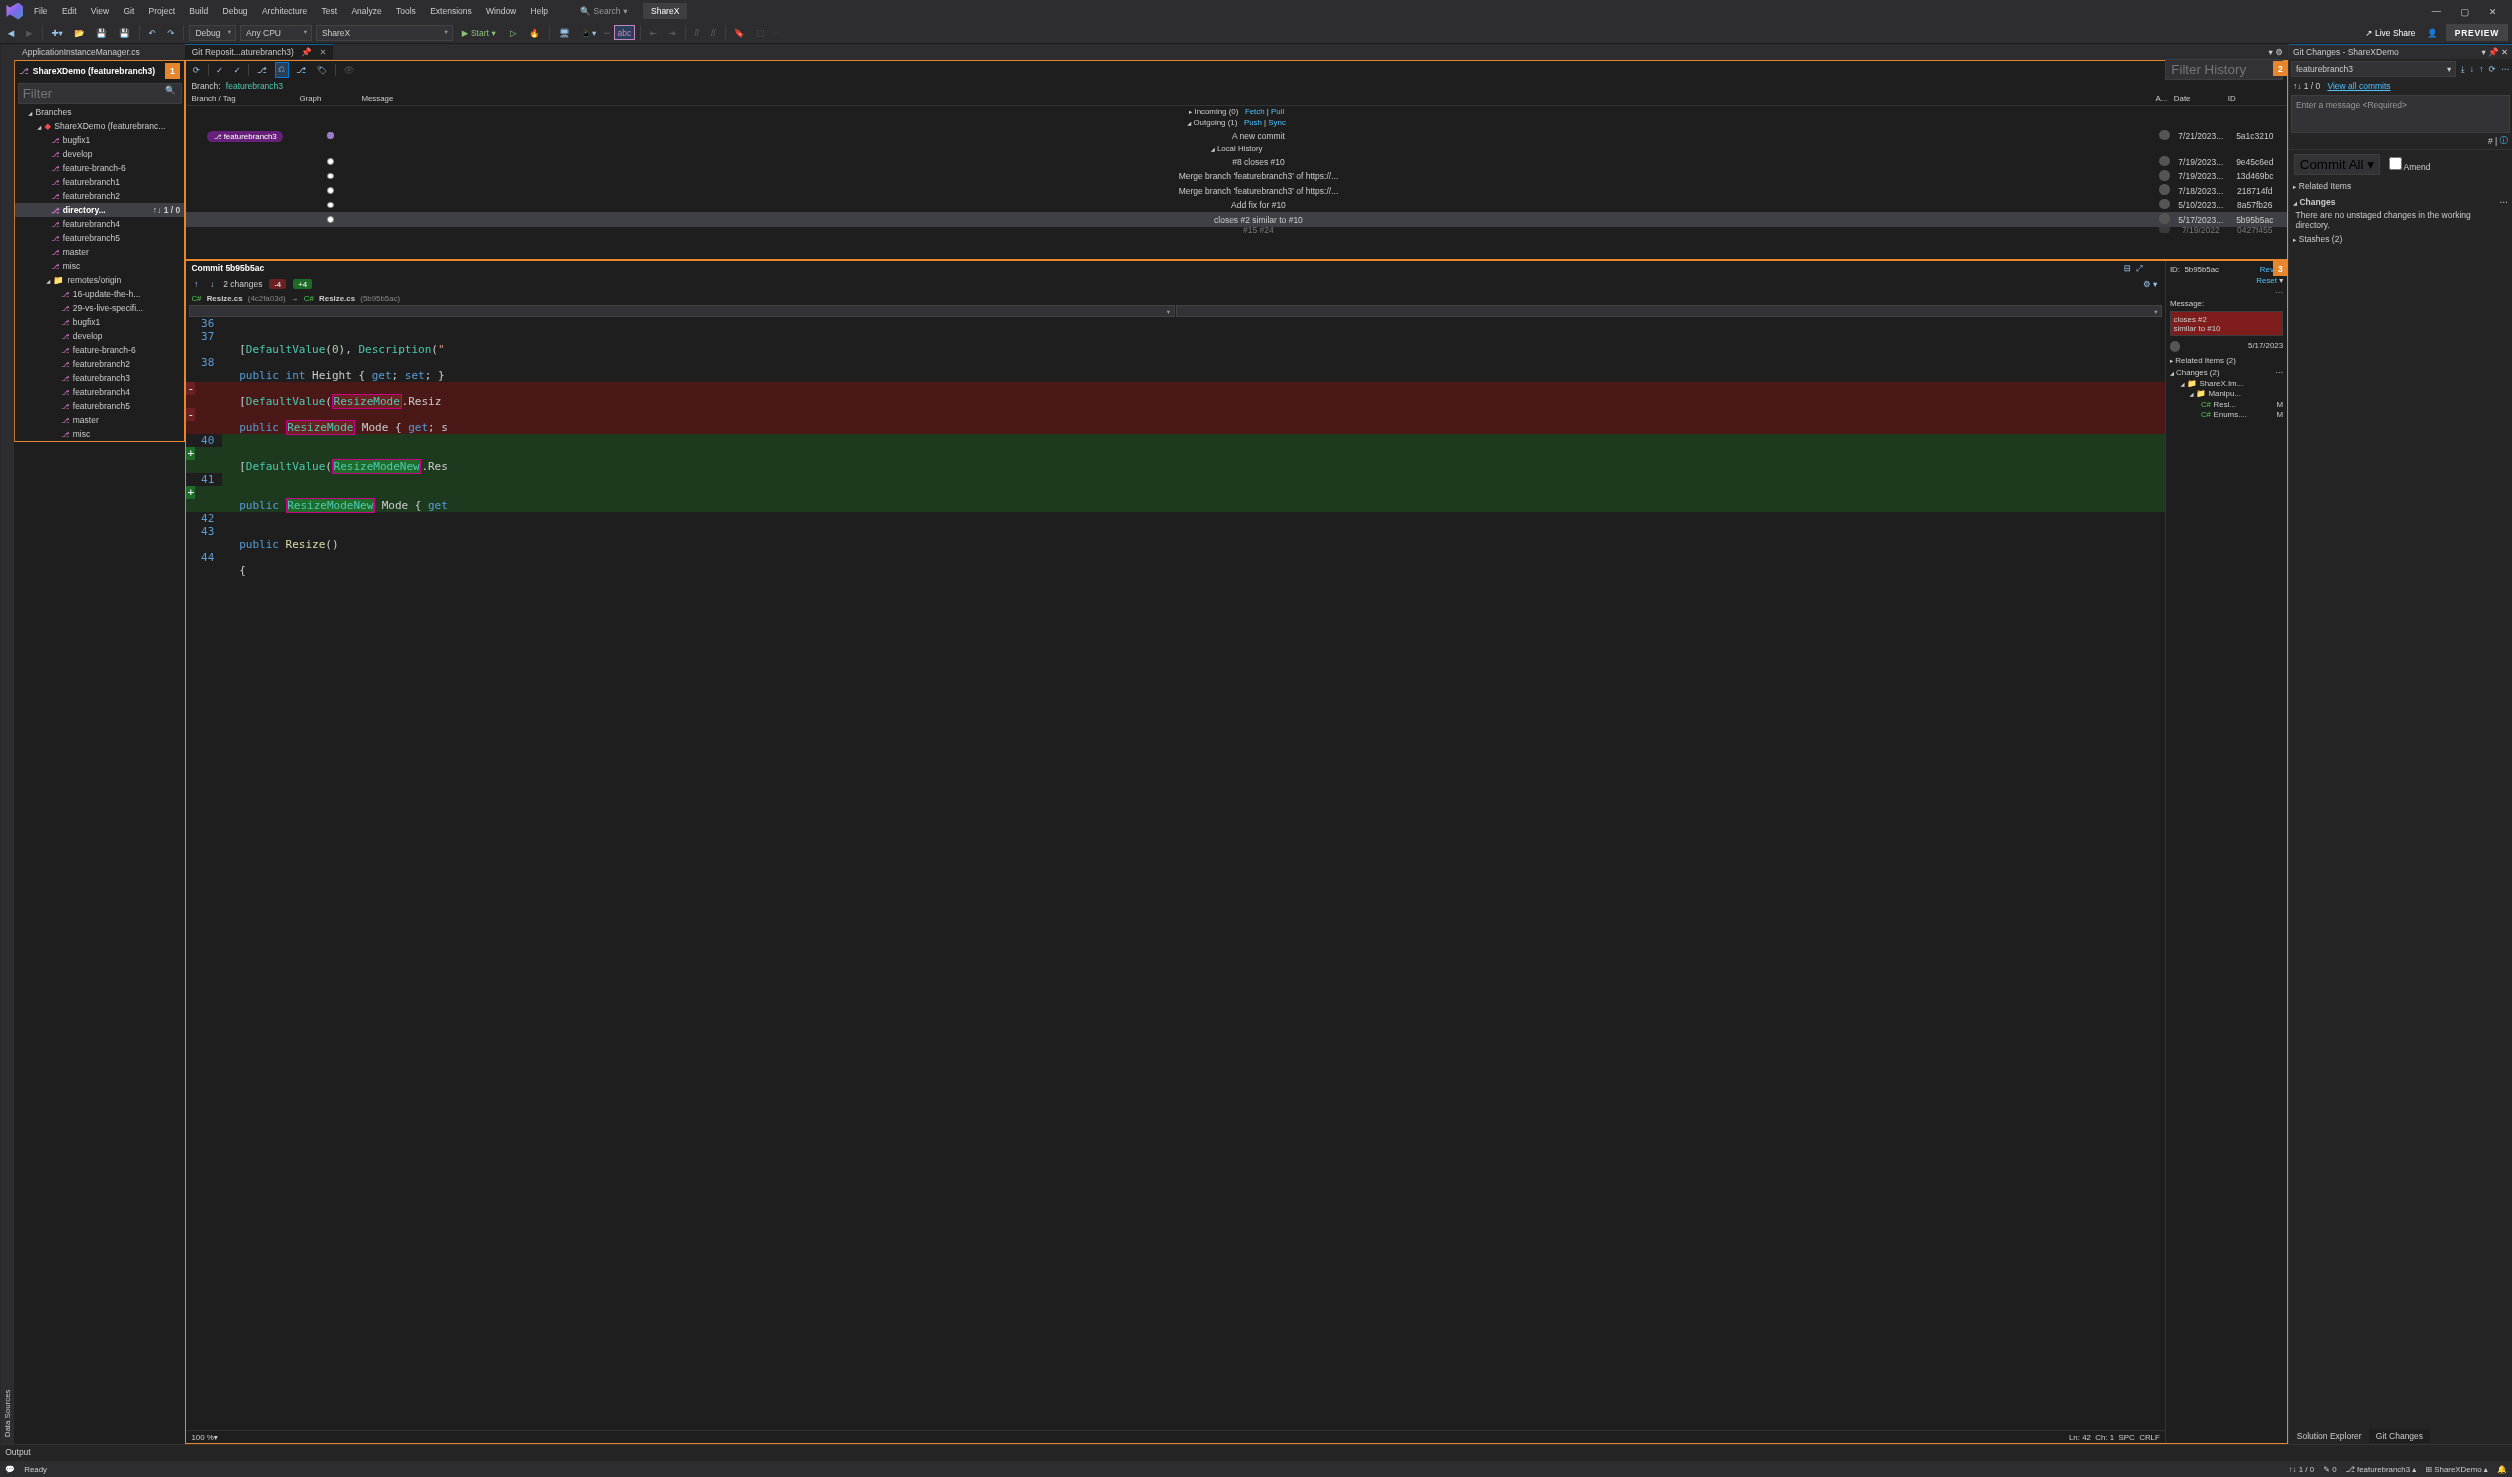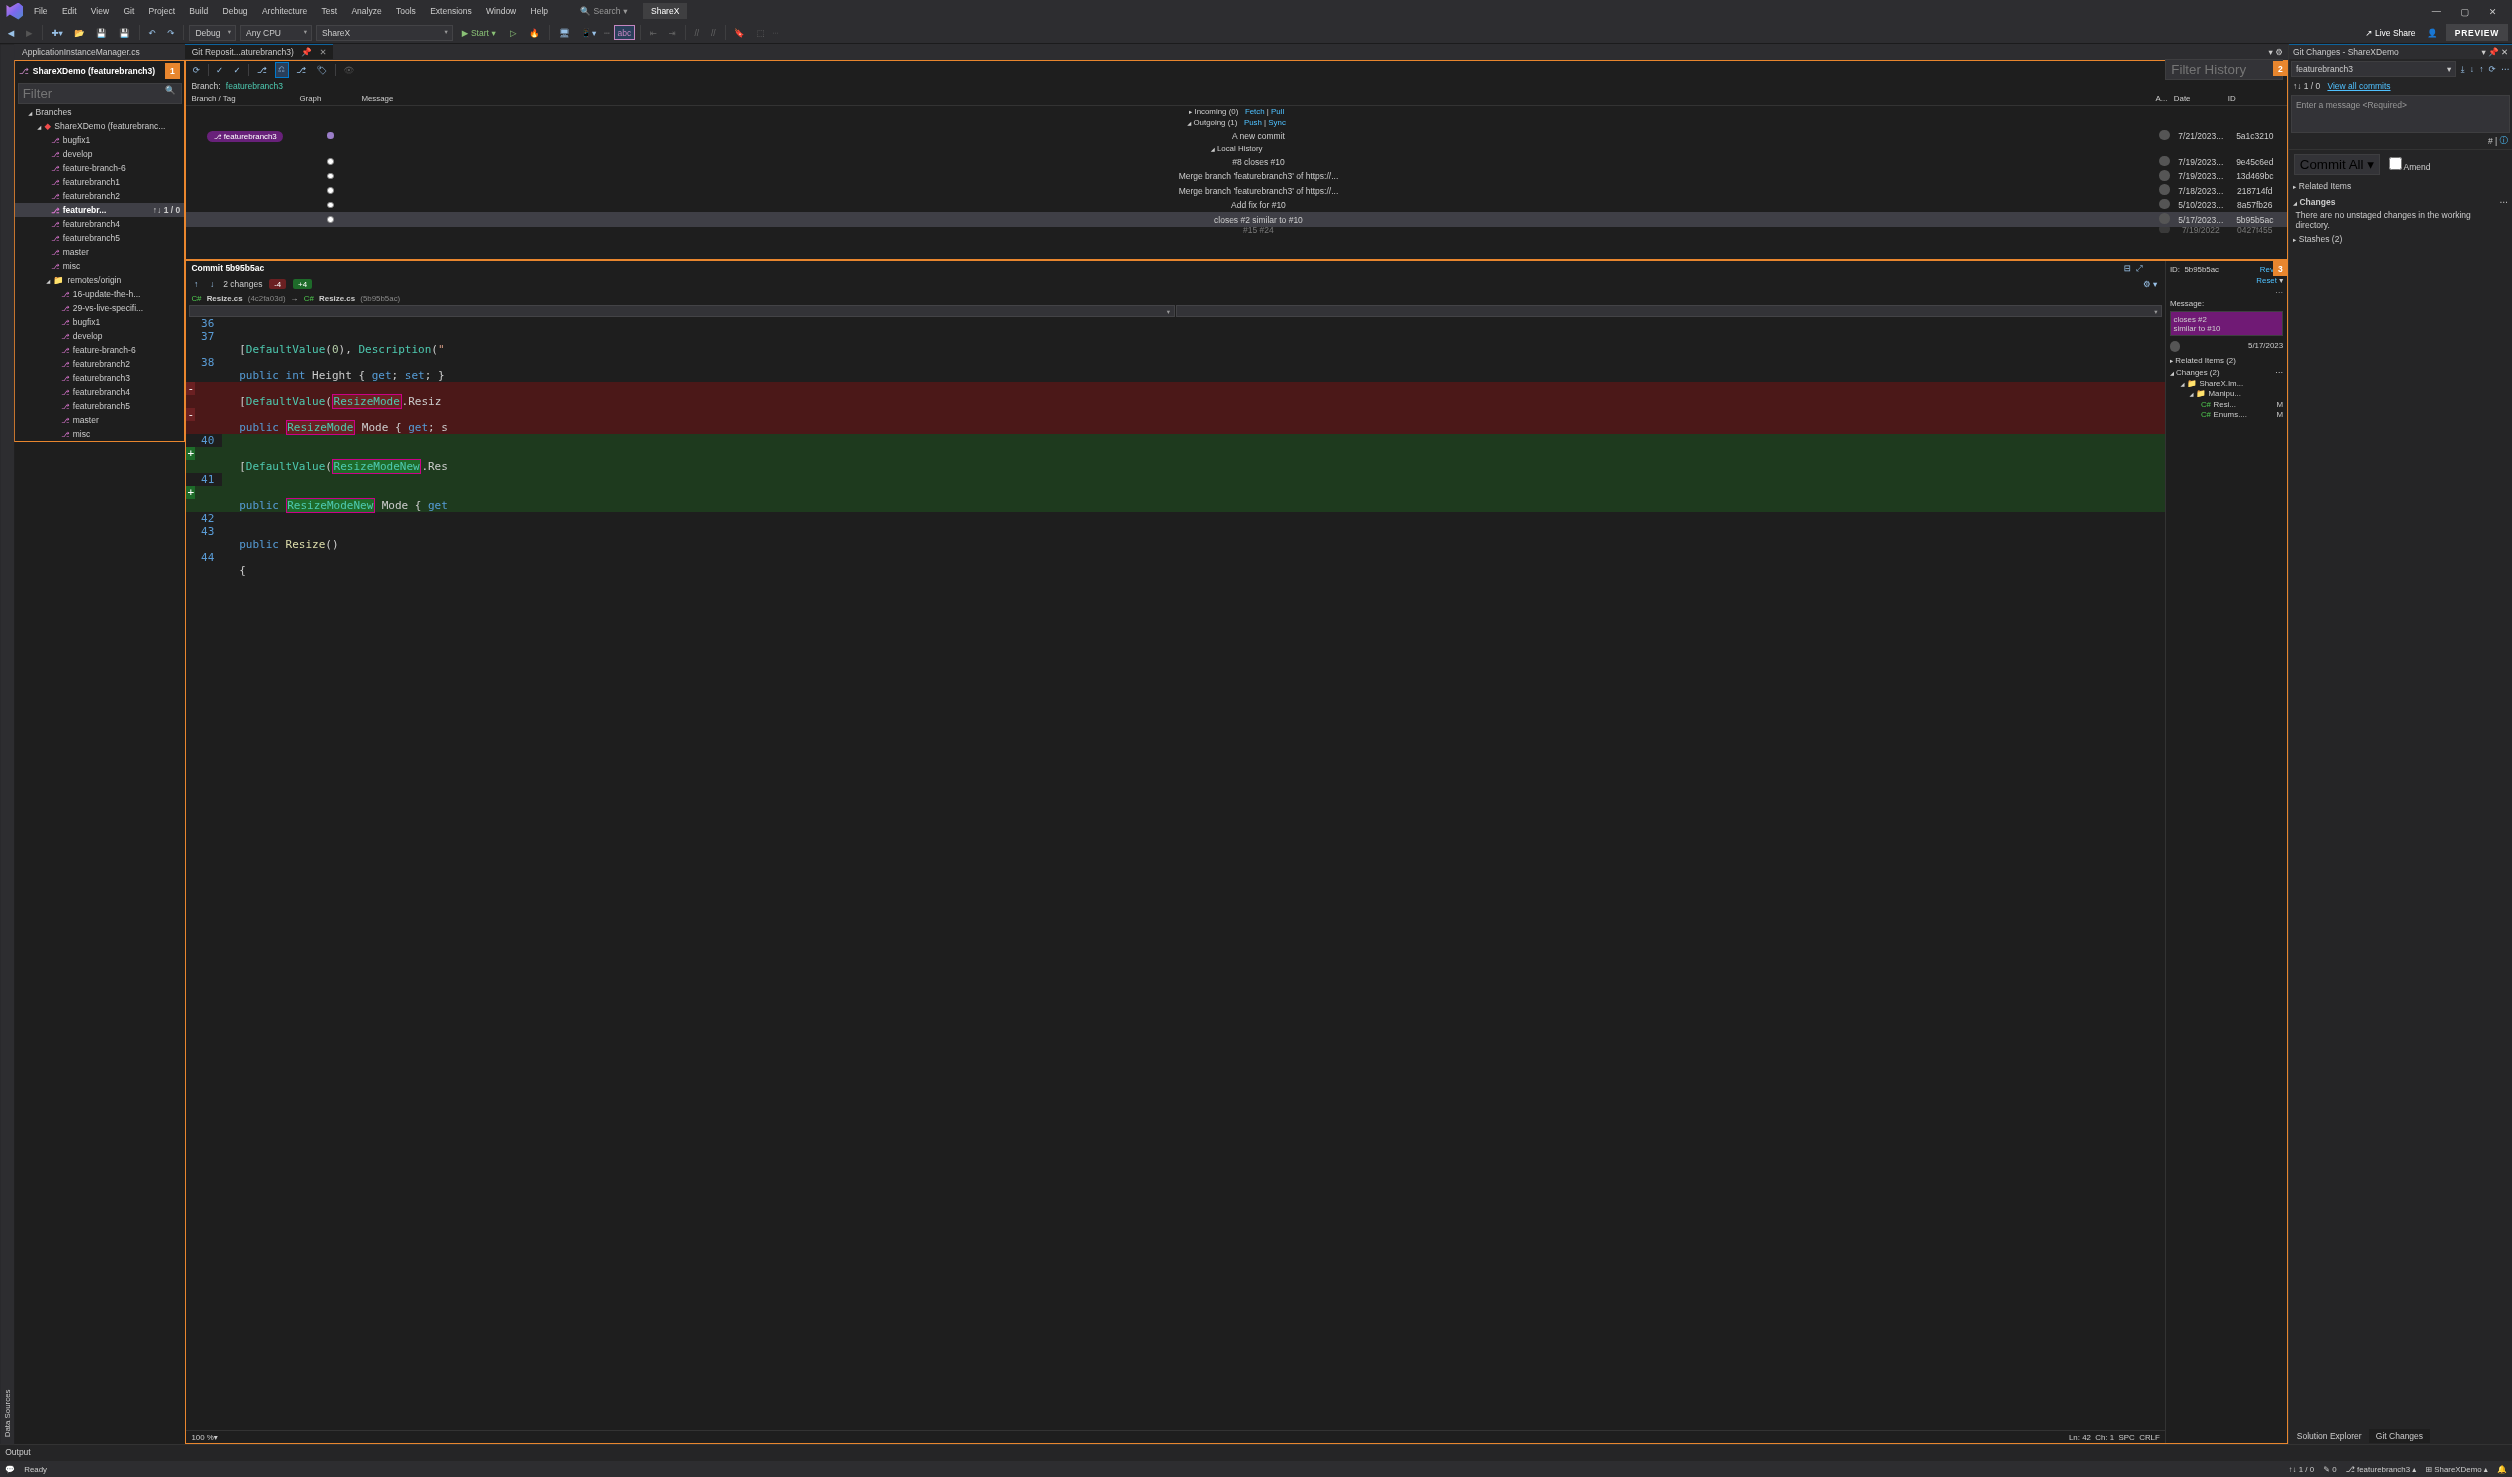--- a/index.html
+++ b/index.html
@@ -124,21 +124,21 @@
   .del-mark { background: #6b2022; color: #fff; width: 9.2px; text-align: center; }
   .add-mark { background: #1e6b2a; color: #fff; width: 9.2px; text-align: center; }
   .kw { color: #569cd6; }
   .type { color: #4ec9b0; }
   .attr { color: #dcdcaa; }
   .num { color: #b5cea8; }
   .hl-change { border: 0.7px solid #c08; padding: 0 0.7px; }
 
   .diff-side { width: 122px; border-left: 0.7px solid #333; display: flex; flex-direction: column; padding: 2.6px 3.9px; font-size: 7.9px; }
   .side-row { padding: 1.3px 0; }
-  .msg-box { background: #701a75; border: 0.7px solid #3e3e40; padding: 2.6px; margin: 1.3px 0 3.9px 0; }
+  .msg-box { background: #7f1d1d; border: 0.7px solid #3e3e40; padding: 2.6px; margin: 1.3px 0 3.9px 0; }
   .changes-tree { font-size: 7.9px; }
   .changes-tree .item { display: flex; align-items: center; gap: 2.6px; padding: 0.7px 0; }
 
   .status-line { display:flex; align-items:center; padding: 1.3px 5.2px; font-size:7.9px; background:#1e1e1e; border-top:0.7px solid #333; height: 13px;}
 
   
   .right-panel { width: 224px; background: #252526; border-left: 0.7px solid #333; display: flex; flex-direction: column; }
   .right-header { display:flex; align-items:center; padding:2px 3.9px; background:#2d2d30; border-top: 1.3px solid #0e639c;}
   .branch-select { background: #333337; border:0.7px solid #3e3e40; padding:2px 3.9px; margin: 2px; display:flex; align-items:center; flex:1;}
   .commit-input { background: #333337; border:0.7px solid #3e3e40; padding:3.9px; margin: 2px; height: 38px; color:#999; }
@@ -272,21 +272,21 @@
               <span class="branch-icon"></span> 
               <span>featurebranch1</span>
             </div>
             <div class="tree-item tree-indent-2">
               <span class="branch-icon"></span> 
               <span>featurebranch2</span>
             </div>
           </div>
         <div class="tree-item tree-indent-2 selected bold">
           <span class="branch-icon"></span>
-          <span>featurebr...</span>
+          <span>directory...</span>
           <span style="margin-left:auto;color:#ccc;">↑↓ <span>1</span> / <span>0</span></span>
         </div>
         <div id="local-branches2">
             <div class="tree-item tree-indent-2">
               <span class="branch-icon"></span> 
               <span>featurebranch4</span>
             </div>
             <div class="tree-item tree-indent-2">
               <span class="branch-icon"></span> 
               <span>featurebranch5</span>

